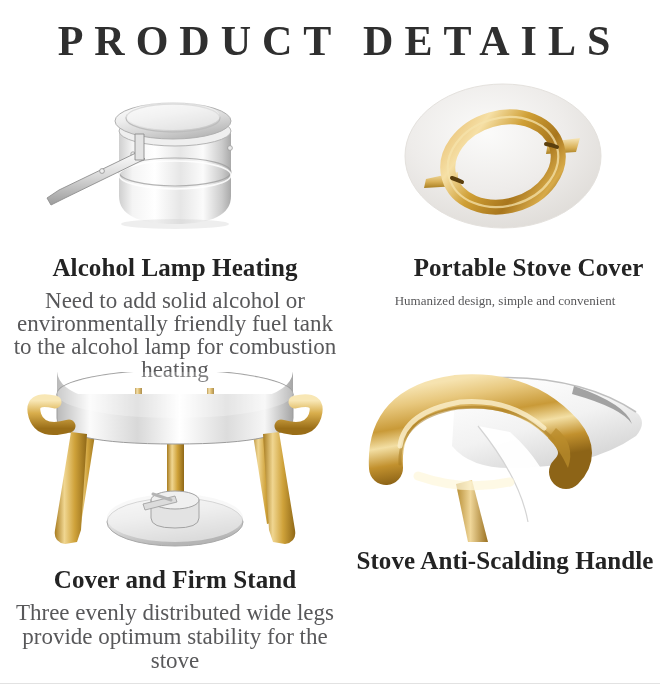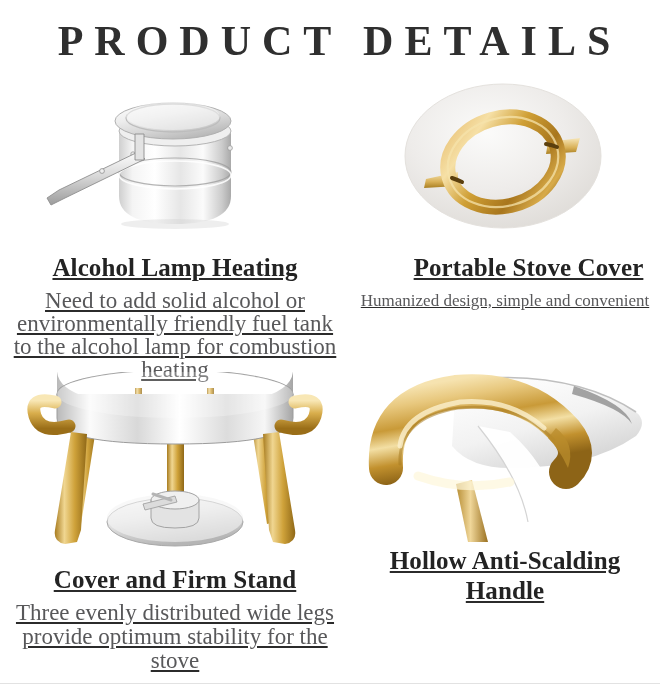--- a/index.html
+++ b/index.html
@@ -31,21 +31,20 @@
     line-height: 50px;
     text-indent: 11px;
   }
 
   
   .grid {
     display: grid;
     grid-template-columns: 350px 310px;
     grid-template-rows: 290px auto;
     width: 531px;
-    text-decoration: underline;
   }
   .card {
     display: flex;
     flex-direction: column;
     align-items: center;
     box-sizing: border-box;
   }
   .card-media {
     width: 100%;
     display: flex;
@@ -82,21 +81,21 @@
   .card-lamp .card-media   { height: 165px; }
   .card-cover .card-media  { height: 165px; }
   .card-stand .card-media  { height: 185px; }
   .card-handle .card-media { height: 170px; }
 
   .card-lamp .card-heading   { margin-top: 14px; }
   .card-cover .card-heading  { margin-top: 14px; margin-left: 47px; }
   .card-stand .card-heading  { margin-top: 8px; }
   .card-handle .card-heading { margin-top: 4px; }
 
-  .card-cover .card-desc  { font-size: 17px; text-align: center; }
+  .card-cover .card-desc  { font-size: 13px; text-align: center; }
   .card-stand .card-desc  { font-size: 23px; line-height: 24px; }
   .card-handle .card-desc { font-size: 17px; line-height: 24px; }
 
   svg { display: block; }
 </style>
 </head>
 <body>
 
 <h1 class="page-title">PRODUCT DETAILS</h1>
 
@@ -298,16 +297,16 @@
 
         <path d="M40 92 Q38 46 98 36 Q158 30 194 68" fill="none" stroke="#a87b22" stroke-width="3" opacity="0.55" stroke-linecap="round"></path>
 
         <path d="M40 74 Q44 40 100 30 Q150 26 184 56" fill="none" stroke="#fbf0cd" stroke-width="5" opacity="0.8" stroke-linecap="round"></path>
 
         <path d="M58 104 Q104 120 150 110" fill="none" stroke="#fdf6da" stroke-width="9" opacity="0.7" stroke-linecap="round"></path>
 
         <path d="M196 56 Q216 72 208 96 Q200 78 188 66 Z" fill="#b98c2c" opacity="0.75"></path>
       </svg>
     </div>
-    <h2 class="card-heading">Hollow Anti-Scalding Handle</h2>
+    <h2 class="card-heading">Stove Anti-Scalding Handle</h2>
   </div>
 
 </div>
 
 </body></html>

